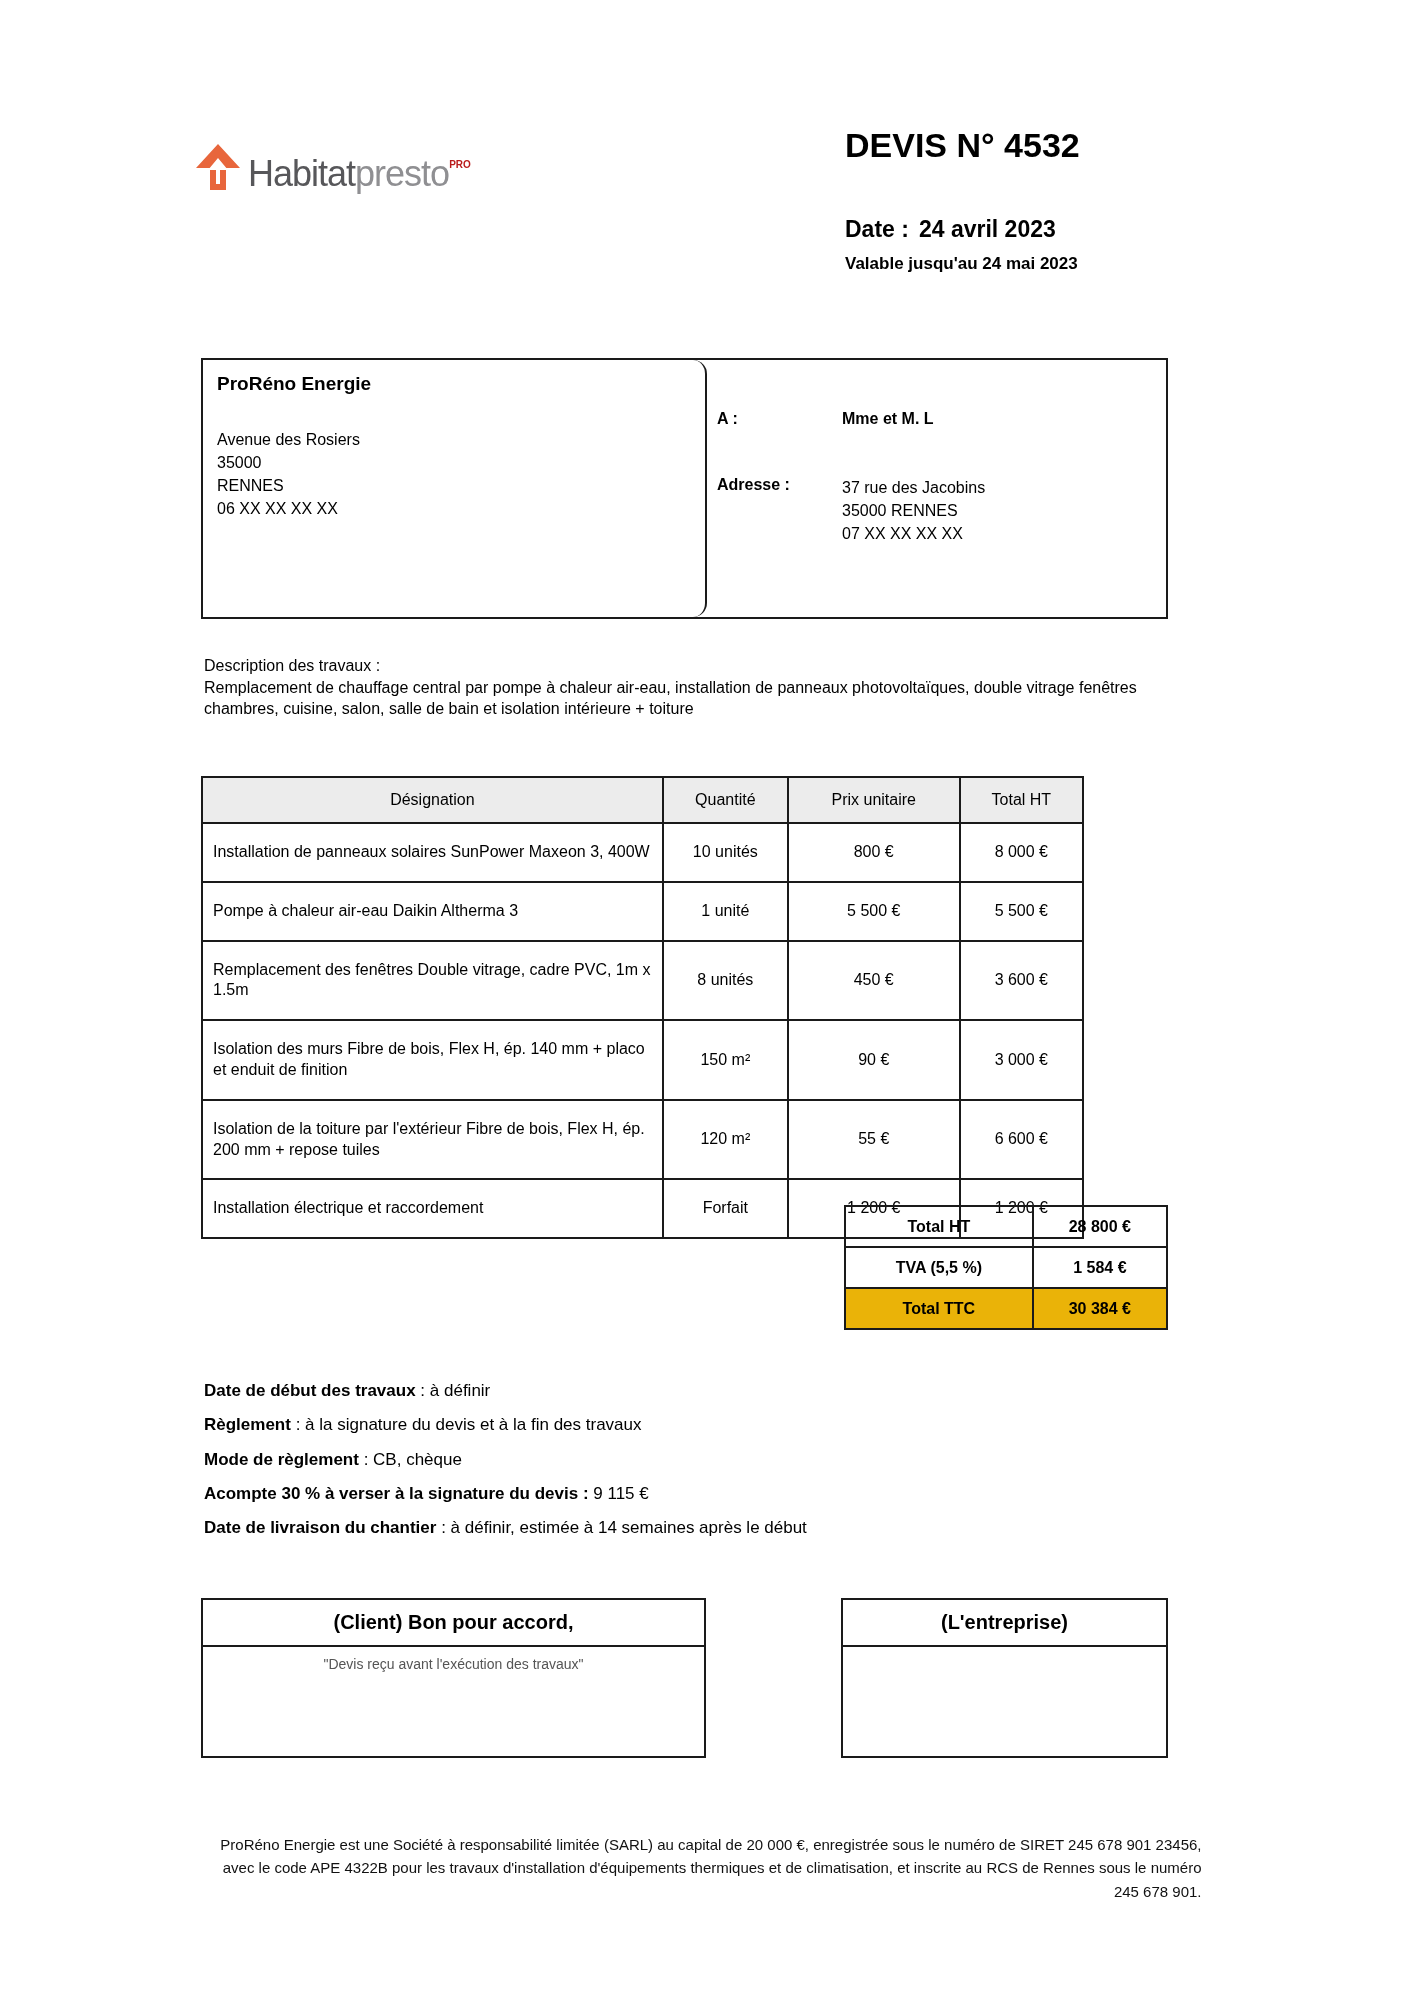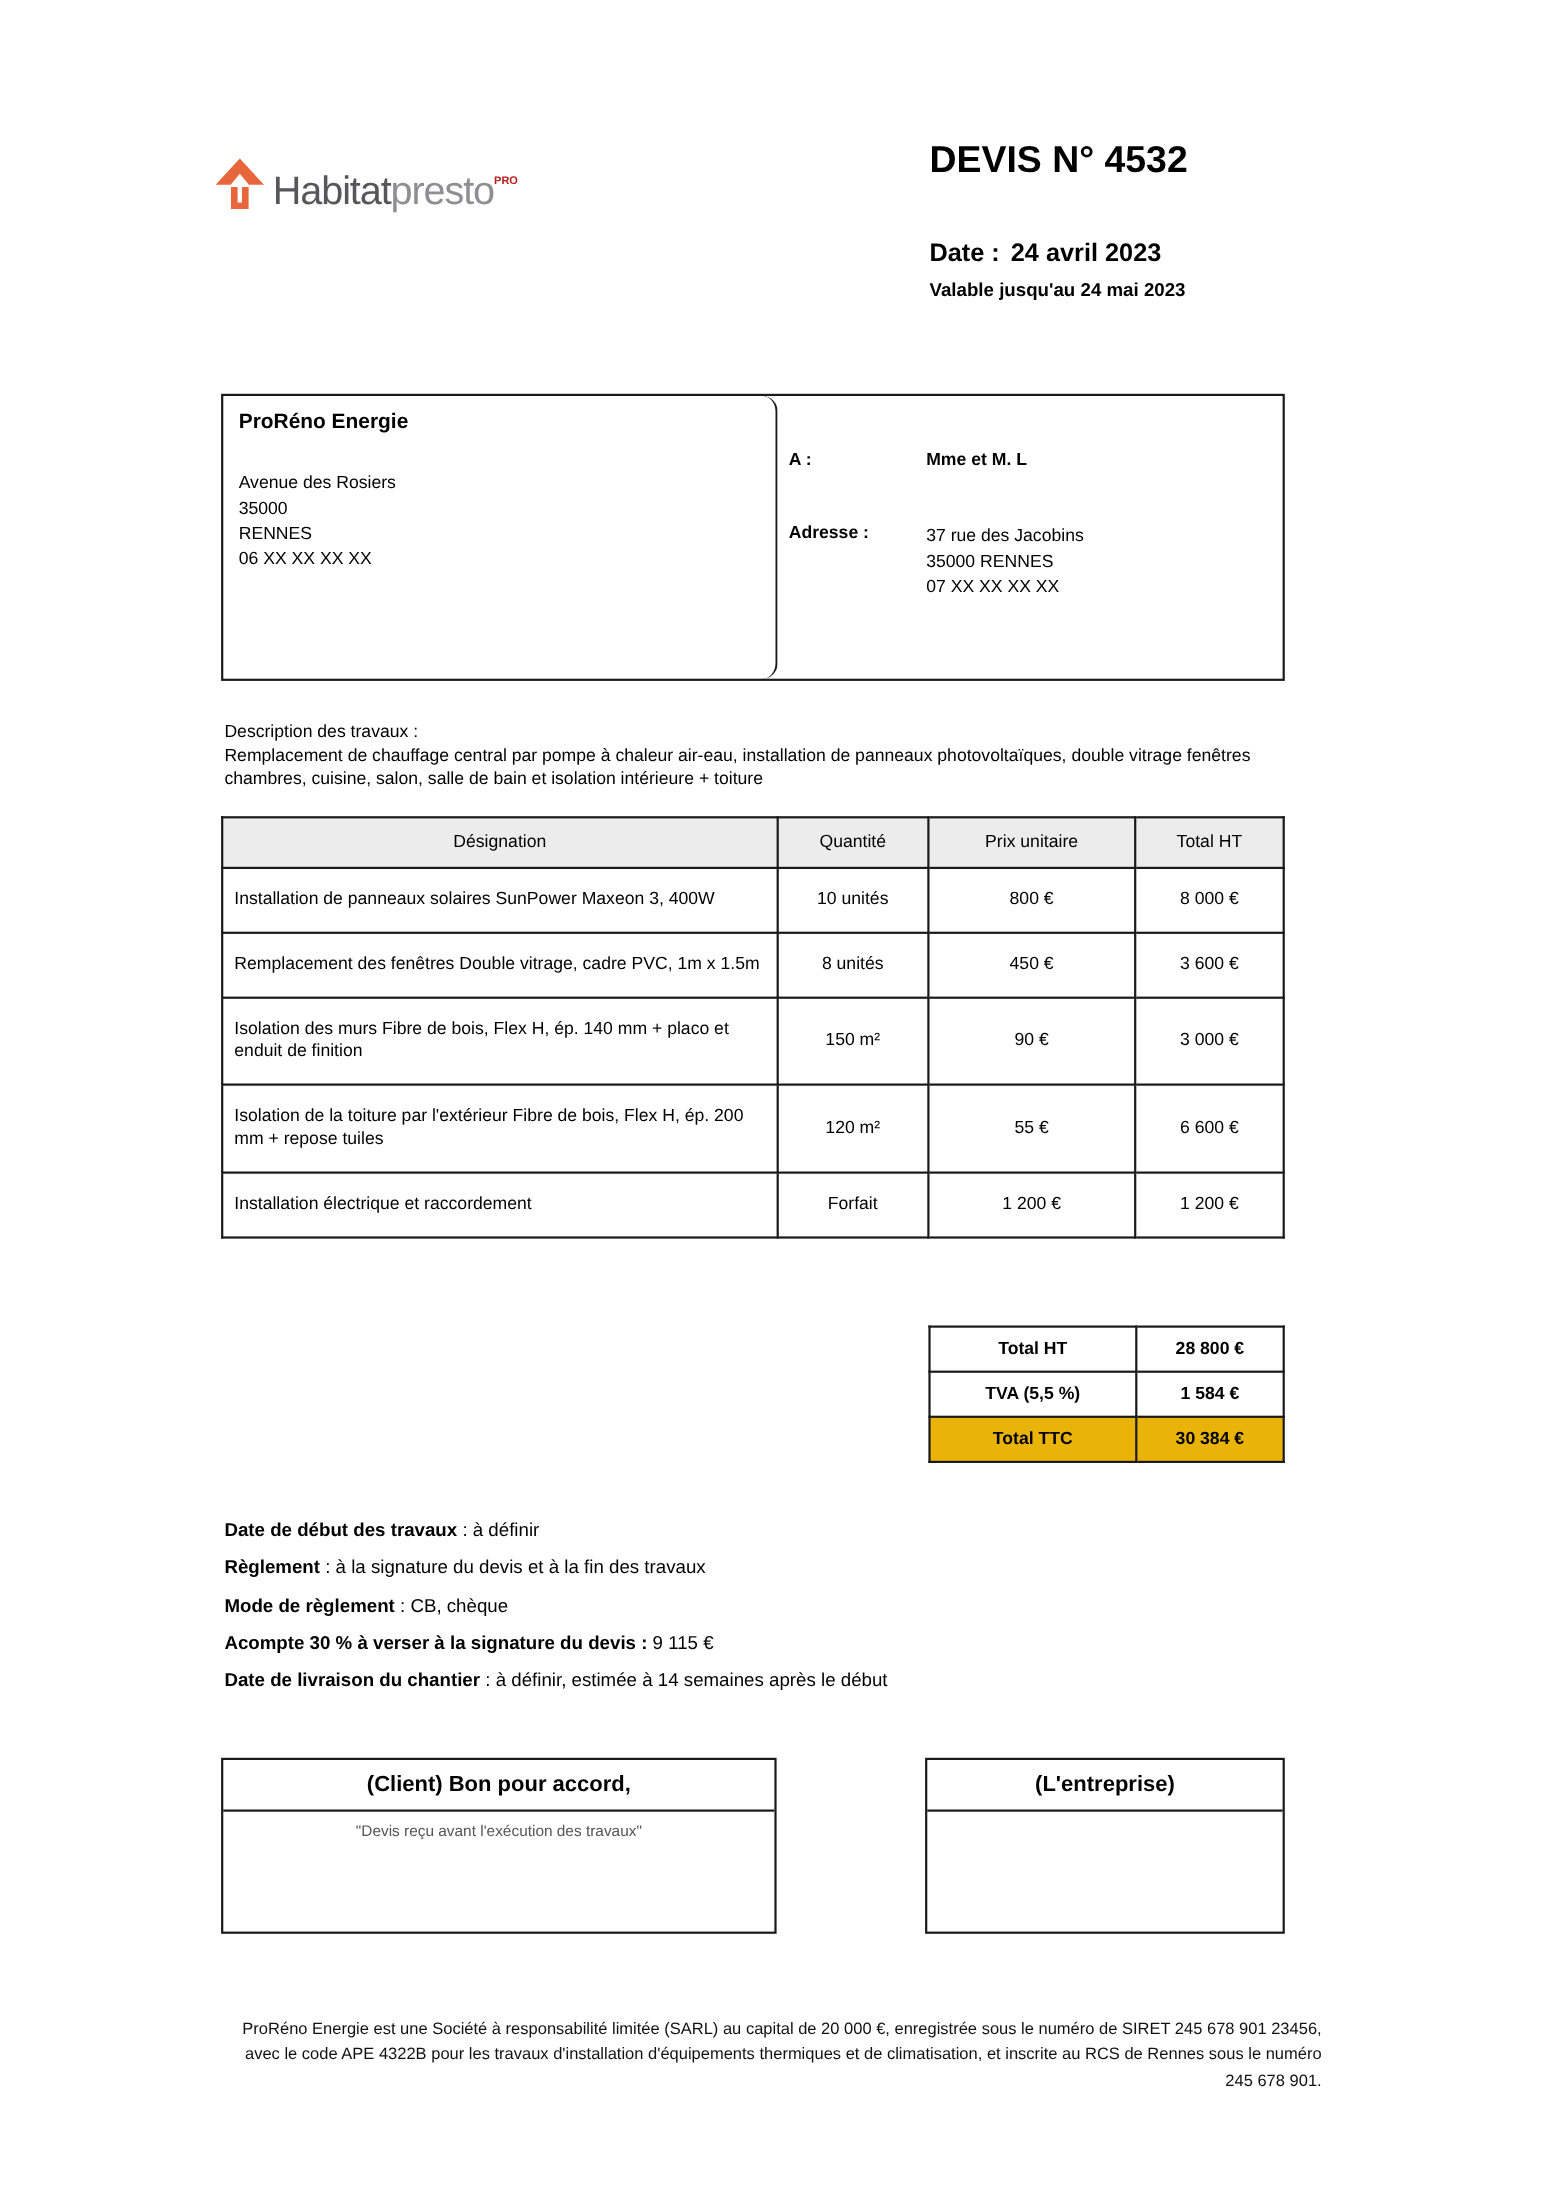--- a/index.html
+++ b/index.html
@@ -73,22 +73,22 @@
   .description {
     position: absolute;
     left: 204px; top: 655px; width: 950px;
     font-size: 16px; line-height: 1.35;
   }
 
   
   table { border-collapse: collapse; }
   .items-table {
     position: absolute;
-    left: 201px; top: 742px;
-    width: 967px; table-layout: fixed;
+    left: 201px; top: 776px;
+    width: 883px; table-layout: fixed;
   }
   .items-table th, .items-table td {
     border: 2px solid #1a1a1a;
     font-size: 16px;
   }
   .items-table thead th {
     background: #ececec;
     font-weight: normal;
     height: 46px; text-align: center;
   }
@@ -210,20 +210,26 @@
       </tr>
     </thead>
     <tbody>
       <tr>
         <td class="col-designation">Installation de panneaux solaires SunPower Maxeon 3, 400W</td>
         <td class="col-qty">10 unités</td>
         <td class="col-price">800 €</td>
         <td class="col-total">8 000 €</td>
       </tr>
       <tr>
+        <td class="col-designation">Pompe à chaleur air-eau Daikin Altherma 3</td>
+        <td class="col-qty">1 unité</td>
+        <td class="col-price">5 500 €</td>
+        <td class="col-total">5 500 €</td>
+      </tr>
+      <tr>
         <td class="col-designation">Remplacement des fenêtres Double vitrage, cadre PVC, 1m x 1.5m</td>
         <td class="col-qty">8 unités</td>
         <td class="col-price">450 €</td>
         <td class="col-total">3 600 €</td>
       </tr>
       <tr>
         <td class="col-designation">Isolation des murs Fibre de bois, Flex H, ép. 140 mm + placo et enduit de finition</td>
         <td class="col-qty">150 m²</td>
         <td class="col-price">90 €</td>
         <td class="col-total">3 000 €</td>

